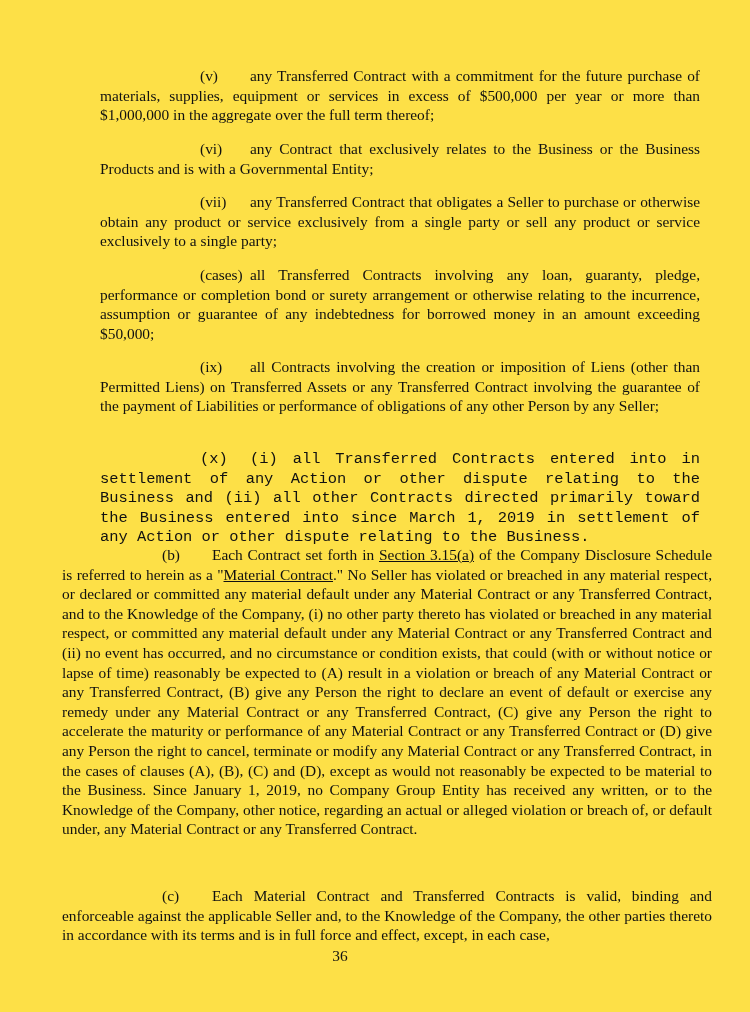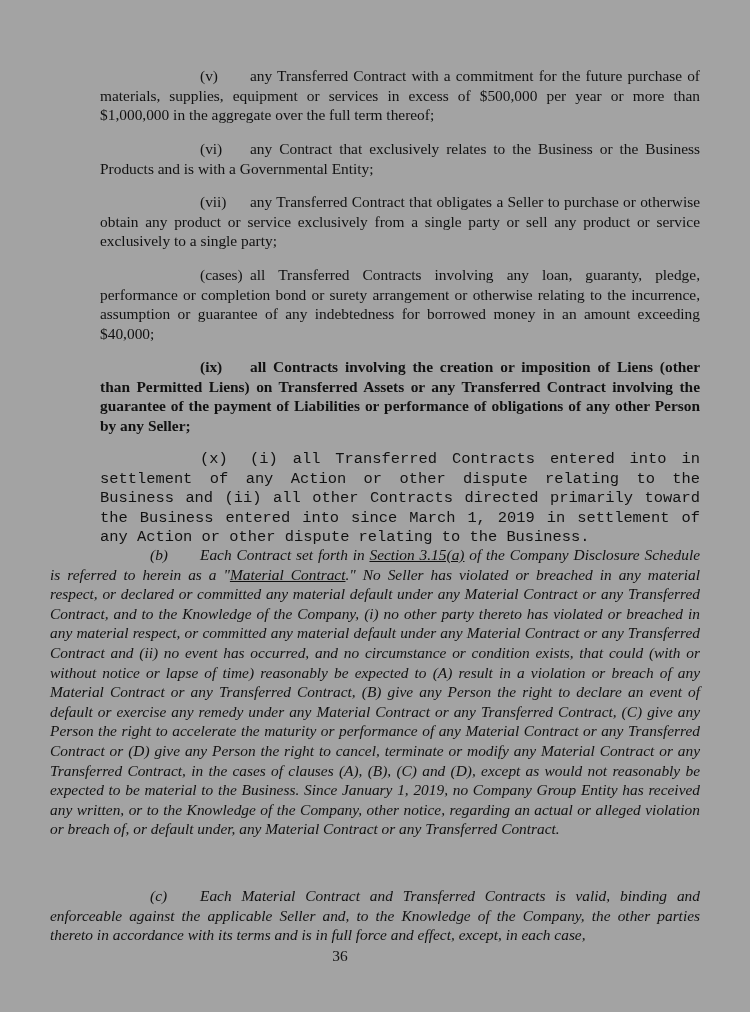--- a/index.html
+++ b/index.html
@@ -1,30 +1,30 @@
 <!DOCTYPE html>
 <html><head>
   <meta charset="utf-8">
   <style>
     html, body { margin: 0; padding: 0; background: #ffffff; }
     body {
       width: 750px; height: 1012px; position: relative; overflow: hidden;
       font-family: "Liberation Serif", "DejaVu Serif", serif;
       color: #111111;
     }
-    .page { position: absolute; left: 0; top: 0; width: 750px; height: 1012px; background: #a3a3a3; }
+    .page { position: absolute; left: 0; top: 0; width: 750px; height: 1012px; background: #fde047; }
     .para {
       position: absolute;
       font-size: 15.4px;
       line-height: 19.6px;
       text-align: justify;
       margin: 0;
     }
     .sub { left: 100px; width: 600px; }
-    .main { left: 50px; width: 650px; font-style: italic; }
+    .main { left: 62px; width: 650px; }
     .label { display: inline-block; }
     .sub .indent { display: inline-block; width: 100px; }
     .sub .label { width: 50px; }
     .main .indent { display: inline-block; width: 100px; }
     .main .label { width: 50px; }
     .u { text-decoration: underline; }
     .page-number {
       position: absolute; left: 0; width: 680px; top: 947px;
       text-align: center; font-size: 15.4px;
     }
@@ -33,23 +33,23 @@
 <body>
 
 <div class="page">
 
   <p class="para sub" style="top:66px;"><span class="indent"></span><span class="label">(v)</span><span>any Transferred Contract with a commitment for the future purchase of materials, supplies, equipment or services in excess of $500,000 per year or more than $1,000,000 in the aggregate over the full term thereof;</span></p>
 
   <p class="para sub" style="top:192px;"><span class="indent"></span><span class="label">(vii)</span><span>any Transferred Contract that obligates a Seller to purchase or otherwise obtain any product or service exclusively from a single party or sell any product or service exclusively to a single party;</span></p>
 
   <p class="para sub" style="top:139px;"><span class="indent"></span><span class="label">(vi)</span><span>any Contract that exclusively relates to the Business or the Business Products and is with a Governmental Entity;</span></p>
 
-  <p class="para sub" style="top:265px;"><span class="indent"></span><span class="label">(cases)</span><span>all Transferred Contracts involving any loan, guaranty, pledge, performance or completion bond or surety arrangement or otherwise relating to the incurrence, assumption or guarantee of any indebtedness for borrowed money in an amount exceeding $40,000;</span></p>
+  <p class="para sub" style="top:265px;"><span class="indent"></span><span class="label">(cases)</span><span>all Transferred Contracts involving any loan, guaranty, pledge, performance or completion bond or surety arrangement or otherwise relating to the incurrence, assumption or guarantee of any indebtedness for borrowed money in an amount exceeding $50,000;</span></p>
 
-  <p class="para sub" style="top:357px;font-weight:bold;"><span class="indent"></span><span class="label">(ix)</span><span>all Contracts involving the creation or imposition of Liens (other than Permitted Liens) on Transferred Assets or any Transferred Contract involving the guarantee of the payment of Liabilities or performance of obligations of any other Person by any Seller;</span></p>
+  <p class="para sub" style="top:357px;"><span class="indent"></span><span class="label">(ix)</span><span>all Contracts involving the creation or imposition of Liens (other than Permitted Liens) on Transferred Assets or any Transferred Contract involving the guarantee of the payment of Liabilities or performance of obligations of any other Person by any Seller;</span></p>
 
   <p class="para sub" style="top:450px;font-family:Liberation Mono, monospace;"><span class="indent"></span><span class="label">(x)</span><span>(i) all Transferred Contracts entered into in settlement of any Action or other dispute relating to the Business and (ii) all other Contracts directed primarily toward the Business entered into since March 1, 2019 in settlement of any Action or other dispute relating to the Business.</span></p>
 
   <p class="para main" style="top:545px;"><span class="indent"></span><span class="label">(b)</span><span>Each Contract set forth in </span><span class="u">Section 3.15(a)</span><span> of the Company Disclosure Schedule is referred to herein as a "</span><span class="u">Material Contract</span><span>."  No Seller has violated or breached in any material respect, or declared or committed any material default under any Material Contract or any Transferred Contract, and to the Knowledge of the Company, (i) no other party thereto has violated or breached in any material respect, or committed any material default under any Material Contract or any Transferred Contract and (ii) no event has occurred, and no circumstance or condition exists, that could (with or without notice or lapse of time) reasonably be expected to (A) result in a violation or breach of any Material Contract or any Transferred Contract, (B) give any Person the right to declare an event of default or exercise any remedy under any Material Contract or any Transferred Contract, (C) give any Person the right to accelerate the maturity or performance of any Material Contract or any Transferred Contract or (D) give any Person the right to cancel, terminate or modify any Material Contract or any Transferred Contract, in the cases of clauses (A), (B), (C) and (D), except as would not reasonably be expected to be material to the Business. Since January 1, 2019, no Company Group Entity has received any written, or to the Knowledge of the Company, other notice, regarding an actual or alleged violation or breach of, or default under, any Material Contract or any Transferred Contract.</span></p>
 
   <p class="para main" style="top:886px;"><span class="indent"></span><span class="label">(c)</span><span>Each Material Contract and Transferred Contracts is valid, binding and enforceable against the applicable Seller and, to the Knowledge of the Company, the other parties thereto in accordance with its terms and is in full force and effect, except, in each case,</span></p>
 
   <div class="page-number">36</div>
 </div>
 

